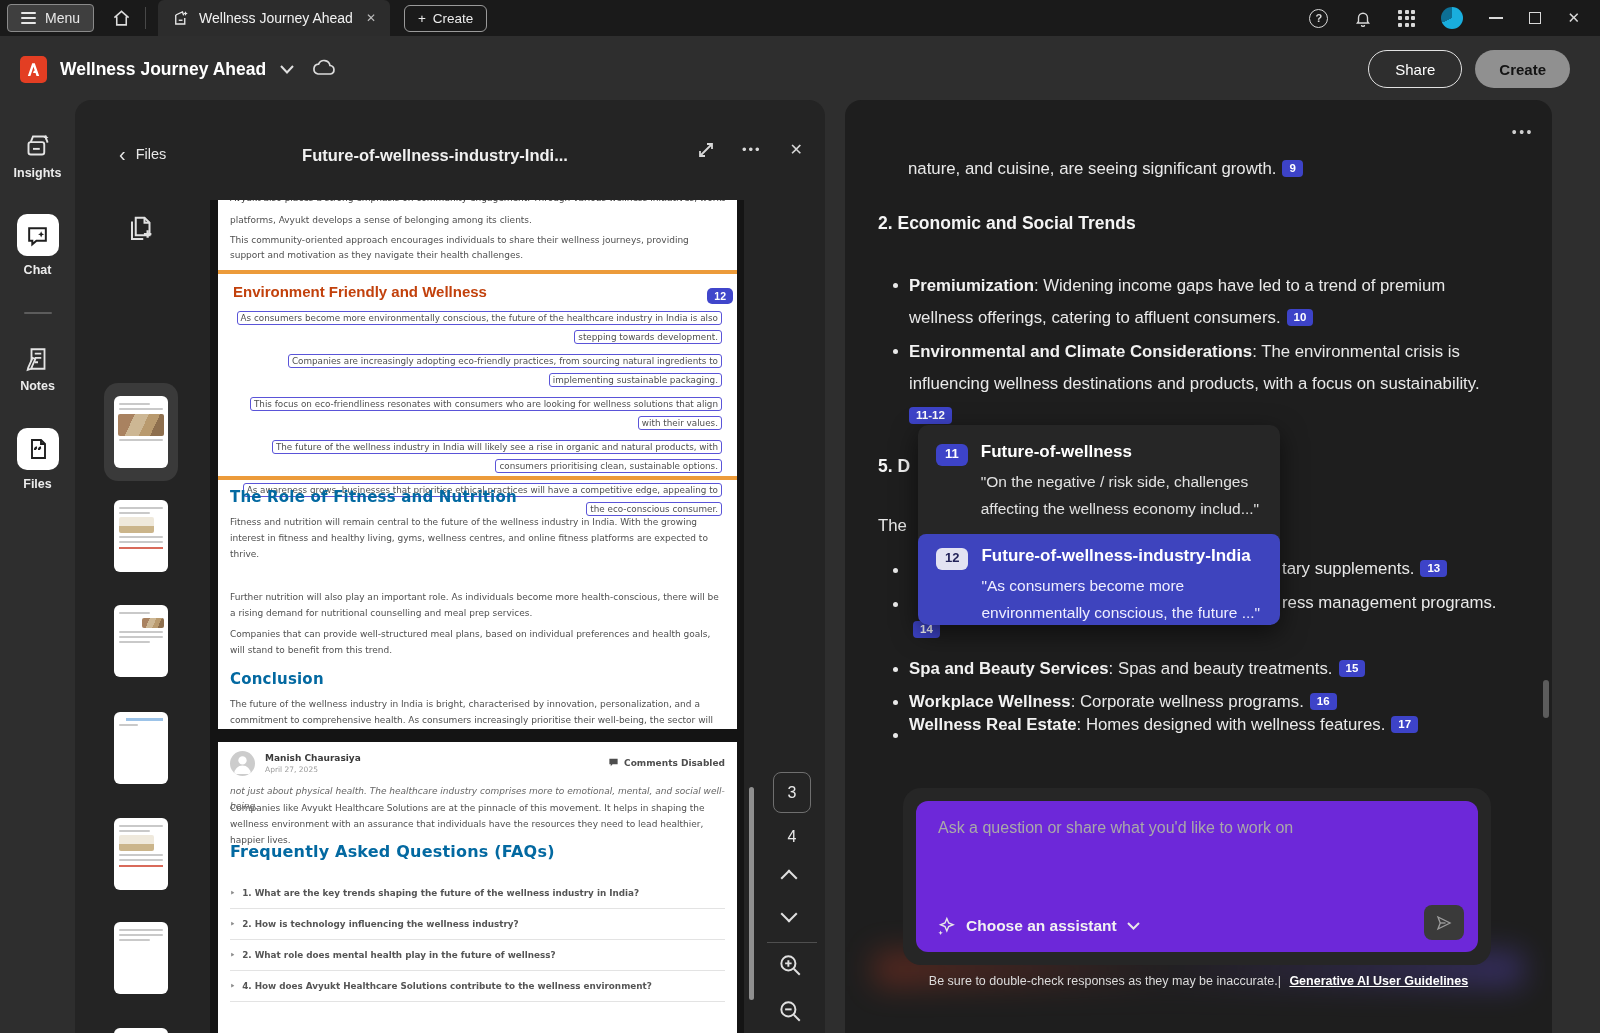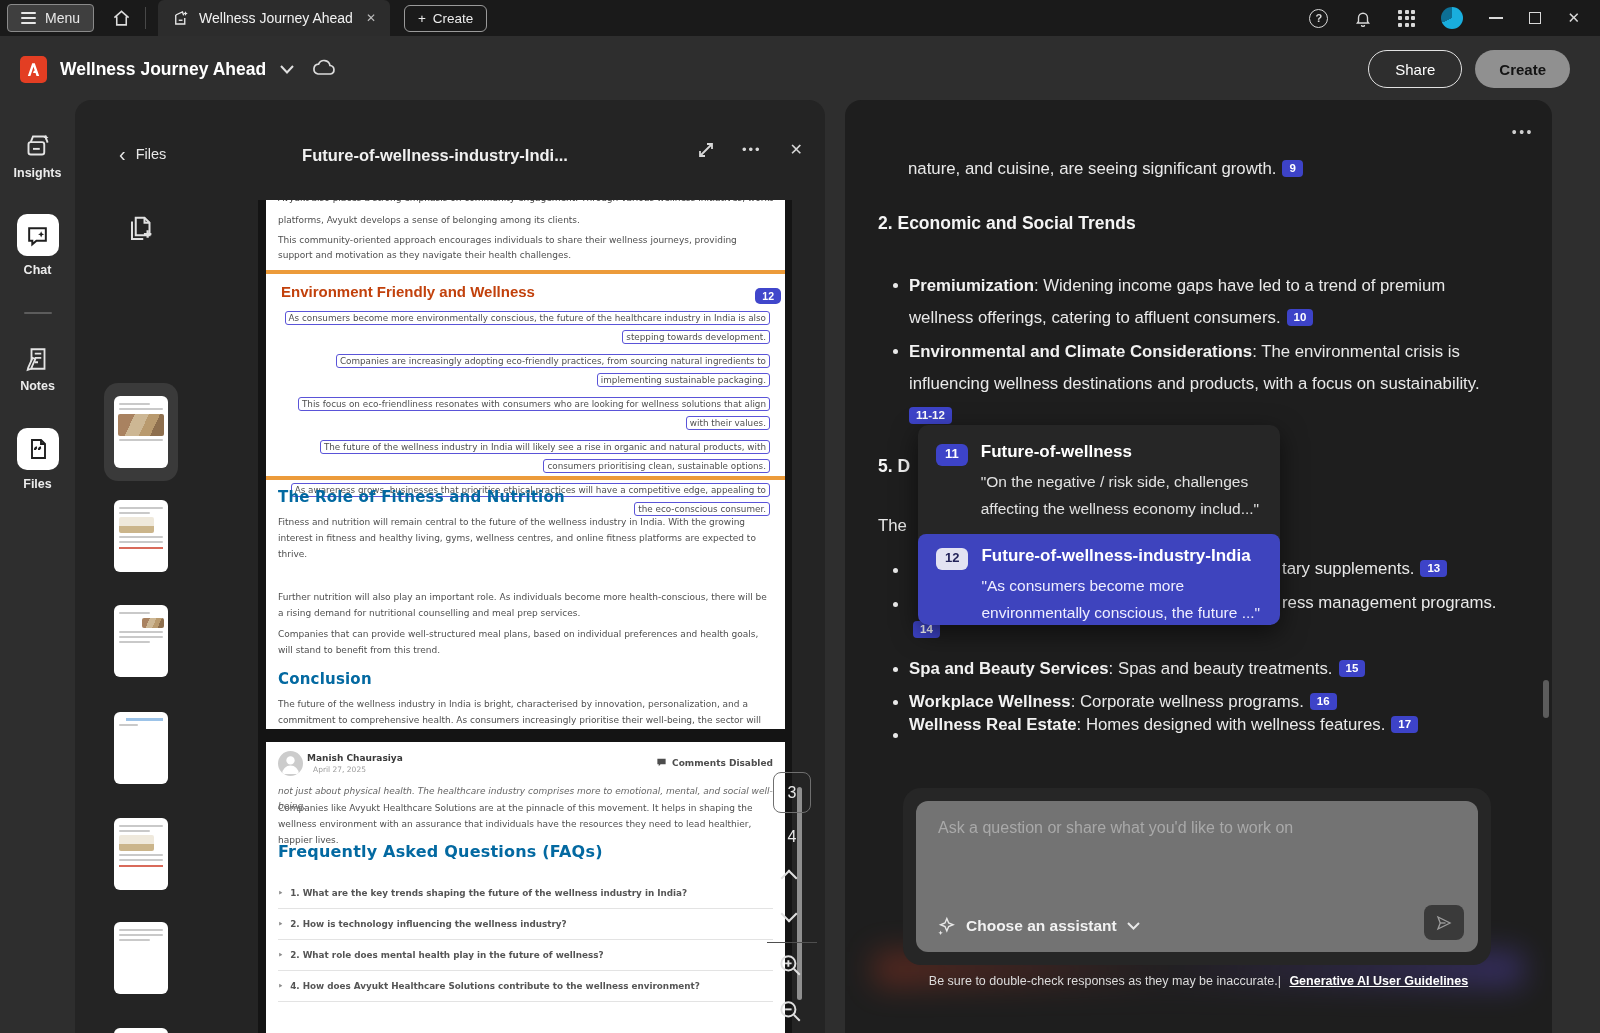--- a/index.html
+++ b/index.html
@@ -77,42 +77,42 @@
   .tline { height:2px; background:#c9c9c9; margin:3px 5px 0; border-radius:1px; }
   .tline.short { margin-right:18px; }
   .timg-photo { height:22px; margin:4px 4px 0; border-radius:2px;
     background:linear-gradient(115deg,#a98260 0 30%,#cdb794 30% 55%,#b99a6e 55% 75%,#8e6f4e 75%); }
   .timg-hill { height:16px; margin:3px 14px 0 5px; border-radius:2px;
     background:linear-gradient(180deg,#efe9dc 55%,#cbb58b 55%); }
   .tredline { height:2px; background:#d96a5a; margin:4px 5px 0; }
   .tblueline { height:3px; background:#9cc3e8; margin:2px 5px 0 12px; }
 
   
-  .canvas { position:absolute; left:135px; top:100px; width:534px; bottom:0; background:#141414;margin-left:48px; }
+  .canvas { position:absolute; left:135px; top:100px; width:534px; bottom:0; background:#141414; }
   .page { position:absolute; left:8px; width:519px; background:#ffffff; overflow:hidden;
     font-family:"DejaVu Sans", sans-serif; color:#4a4a4a; }
   .page3 { top:0; height:529px; }
   .page4 { top:542px; height:291px; }
   .docp { position:absolute; left:12px; right:12px; font-size:9px; line-height:15px; color:#4f4f4f; }
   .clipline { position:absolute; left:12px; right:12px; top:0; height:7px; overflow:hidden; }
   .clipline div { margin-top:-7px; font-size:9px; color:#3f3f3f; white-space:nowrap; }
   .dochead { position:absolute; left:12px; font-size:15px; font-weight:bold; color:#0369a1; letter-spacing:.2px; }
   .hlbox { position:absolute; left:-9px; width:537px; top:70px; height:210px;
     border:4px solid #ec9b3a; background:#ffffff; padding:9px 20px 0; }
   .hlbox h3 { font-size:15px; font-weight:bold; color:#c2410c; margin-bottom:9px;
     font-family:Liberation Sans, sans-serif; }
   .cite-doc { position:absolute; right:9px; top:14px; background:#4046cb; color:#ffffff;
     font-size:10.5px; font-weight:bold; padding:2px 7px; border-radius:5px;
     font-family:"Liberation Sans", sans-serif; }
   .sent { margin-bottom:5px; font-size:8.8px; line-height:19px;text-align:right; }
   .sent span { border:1.4px solid #5a54d8; border-radius:3px; padding:1px 3px;
     -webkit-box-decoration-break:clone; box-decoration-break:clone; color:#4f4f4f; }
   .author-row { position:absolute; left:12px; right:12px; top:9px; height:28px; }
   .av-circ { position:absolute; left:0; top:0; width:25px; height:25px; border-radius:50%; background:#cccccc; overflow:hidden; }
-  .au-name { position:absolute; left:29px; top:2px; font-size:9px; font-weight:bold; color:#3a3a3a; }
+  .au-name { position:absolute; left:35px; top:2px; font-size:9px; font-weight:bold; color:#3a3a3a; }
   .au-date { position:absolute; left:35px; top:14px; font-size:7.5px; color:#9a9a9a; }
   .comments { position:absolute; right:0; top:6px; font-size:9px; font-weight:bold; color:#4d4d4d;
     display:flex; align-items:center; gap:5px; }
   .faq-item { display:flex; align-items:center; gap:7px; height:31px; border-bottom:1px solid #e3e3e3;
     font-size:8.8px; font-weight:600; color:#555555; }
   .faq-item .car { color:#8a8a8a; font-size:8px; }
 
   
   .vscroll { position:absolute; left:539px; top:587px; width:5px; height:213px; background:#8f8f8f; border-radius:3px; }
   .controls { position:absolute; left:690px; width:55px; top:0; bottom:0; color:#e8e8e8; }
@@ -141,21 +141,21 @@
   .tt-row { display:flex; gap:13px; padding:17px 18px 0; }
   .tt-badge { flex:0 0 auto; background:#3d43c8; color:#fff; font-size:13px; font-weight:bold;
     padding:2px 9px; border-radius:6px; height:22px; margin-top:2px; }
   .tt-title { font-size:17px; font-weight:bold; color:#ffffff; margin-bottom:6px; }
   .tt-quote { font-size:15.5px; line-height:27px; color:#e2e2e2; width:300px; }
   .tt-row.hl { background:#3e44be; border-radius:8px; padding:12px 18px; margin-top:12px; height:98px; }
   .tt-row.hl .tt-badge { background:#e3e3f2; color:#24245a; }
 
   .composer { position:absolute; left:58px; top:688px; width:588px; height:177px; background:#262626;
     border-radius:18px; }
-  .composer-inner { position:absolute; left:13px; right:13px; top:13px; bottom:13px; background:#737373;
+  .composer-inner { position:absolute; left:13px; right:13px; top:13px; bottom:13px; background:#6d28d9;
     border-radius:12px; }
   .composer textarea { position:absolute; left:22px; top:18px; width:480px; height:60px; background:transparent;
     border:none; outline:none; resize:none; color:#e9e9e9; font-size:16px; font-family:"Liberation Sans",sans-serif; }
   .composer textarea::placeholder { color:#a9a9a9; }
   .assistant-pick { position:absolute; left:20px; bottom:16px; display:flex; align-items:center; gap:10px;
     color:#f2f2f2; font-size:15.5px; font-weight:bold; cursor:pointer; }
   .send-btn { position:absolute; right:14px; bottom:12px; width:40px; height:35px; background:#3a3a3a;
     border-radius:8px; display:flex; align-items:center; justify-content:center; cursor:pointer; }
   .glow { position:absolute; left:30px; right:30px; top:852px; height:34px; filter:blur(15px); opacity:.55;
     background:linear-gradient(90deg, rgba(190,60,35,.7), rgba(70,45,70,.25) 45%, rgba(95,75,215,.7)); }

